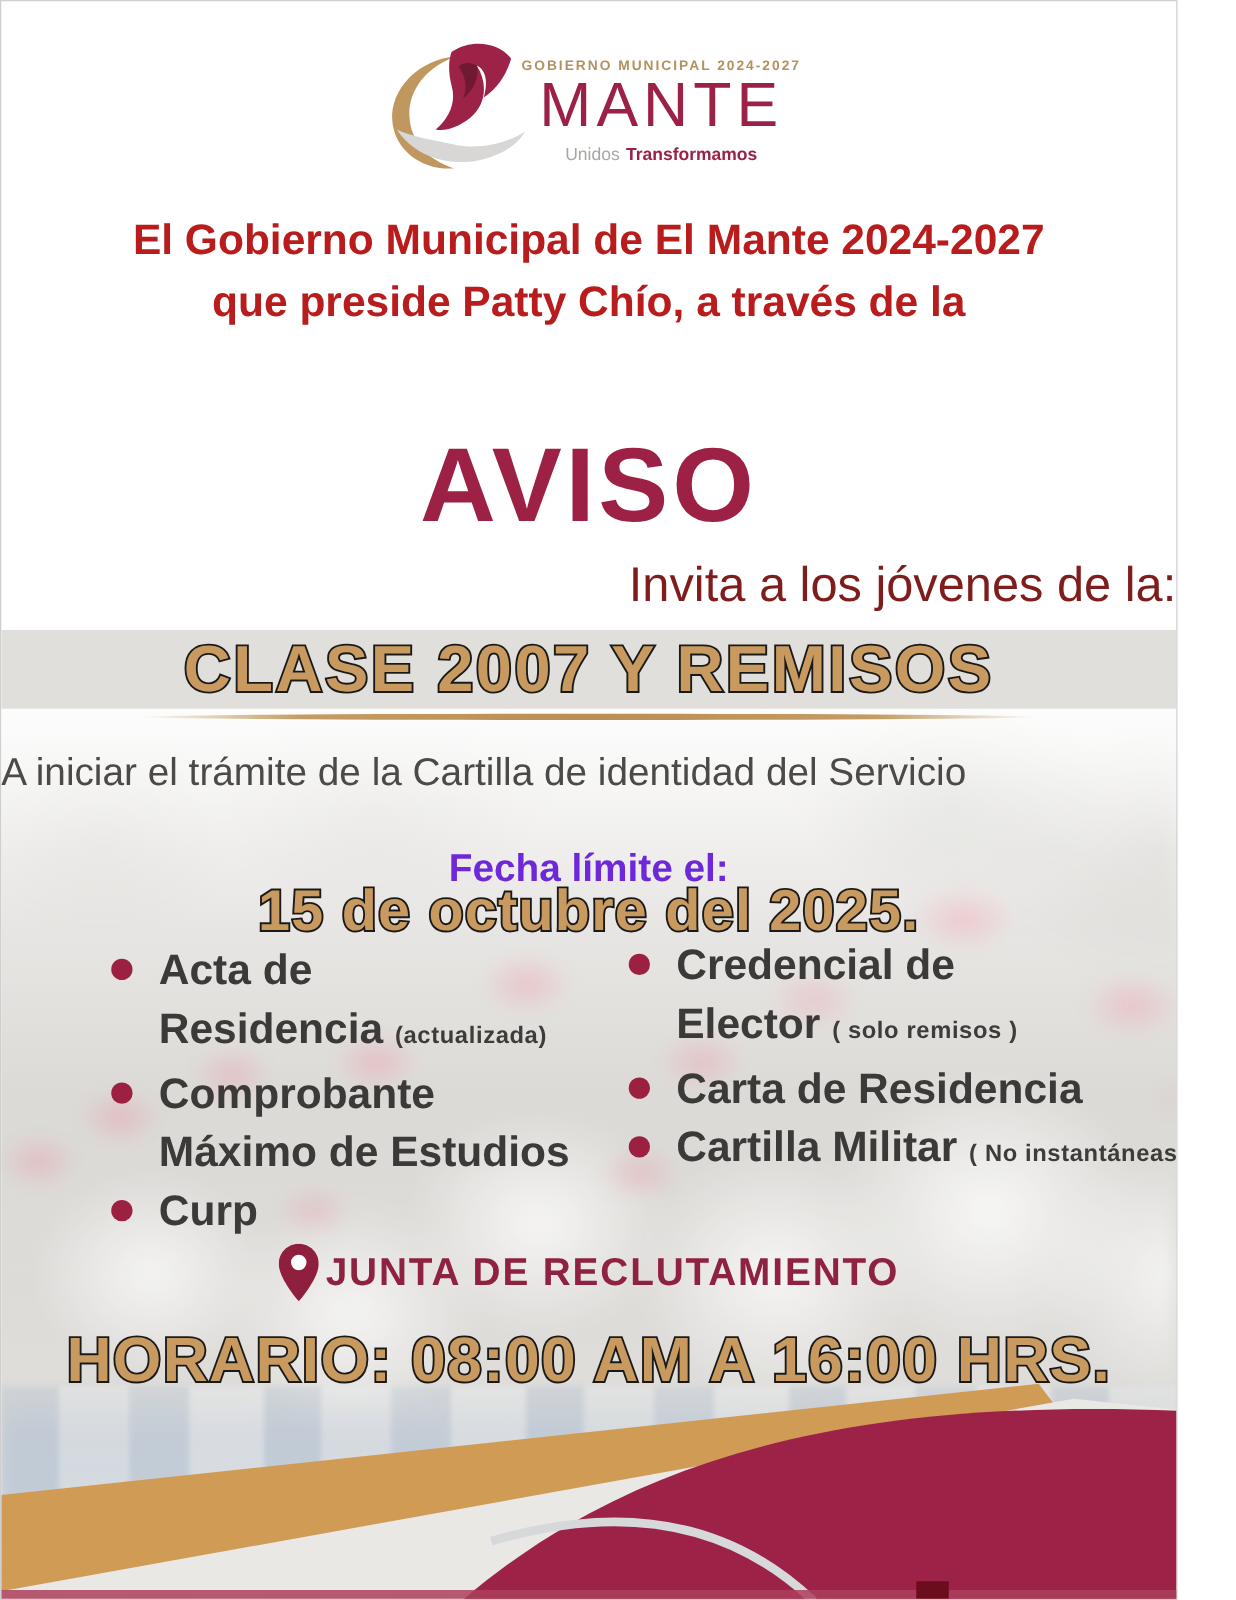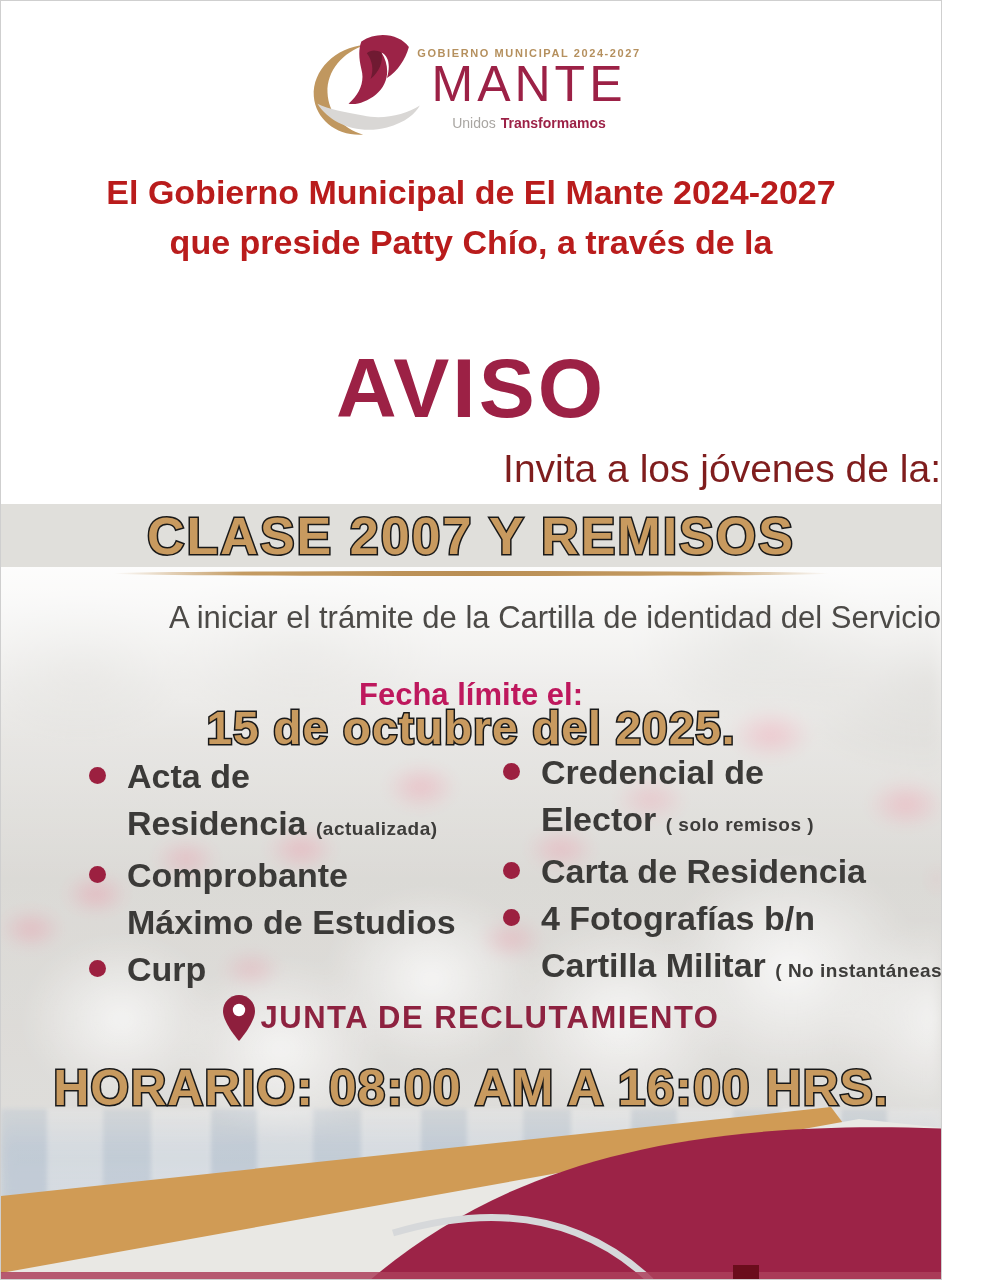--- a/index.html
+++ b/index.html
@@ -78,22 +78,22 @@
     color:#c89a5f;
     -webkit-text-fill-color:#c89a5f;
     -webkit-text-stroke:3px #191919;
     paint-order:stroke fill;
     font-weight:900;
   }
   .clase-text{font-size:52px;letter-spacing:2px;}
   .divider{position:absolute;top:570px;left:50%;transform:translateX(-50%);width:716px;height:5px;border-radius:50%;
     background:linear-gradient(90deg, rgba(196,155,98,0) 0%, #c49b62 18%, #b98f55 50%, #c49b62 82%, rgba(196,155,98,0) 100%);}
   
-  .body-text{position:absolute;top:594px;left:0;width:100%;text-align:right;color:#4c4a47;font-weight:400;font-size:31px;line-height:46px;}
-  .fecha{position:absolute;top:676px;left:0;width:100%;text-align:center;color:#be185d;font-weight:600;font-size:31px;}
+  .body-text{position:absolute;top:594px;left:0;width:100%;text-align:left;color:#4c4a47;font-weight:400;font-size:31px;line-height:46px;}
+  .fecha{position:absolute;top:676px;left:0;width:100%;text-align:center;color:#6d28d9;font-weight:600;font-size:31px;}
   .date-line{position:absolute;top:700px;left:0;width:100%;text-align:center;font-size:46px;letter-spacing:1px;}
   
   .req-col{position:absolute;color:#3b3a38;font-weight:800;font-size:34px;line-height:47px;}
   .req-left{top:752px;left:88px;width:400px;}
   .req-right{top:748px;left:502px;width:470px;}
   .req-item{position:relative;padding-left:38px;}
   .bullet{position:absolute;left:0;top:14px;width:17px;height:17px;border-radius:50%;background:#9c2040;}
   .note{font-size:19px;font-weight:700;color:#3d3c3a;letter-spacing:.5px;}
   
   .junta{position:absolute;top:994px;left:0;width:100%;display:flex;justify-content:center;align-items:center;gap:6px;}
@@ -174,21 +174,20 @@
       <span class="bullet"></span>
       <div>Credencial de</div>
       <div><span>Elector</span> <span class="note">( solo remisos )</span></div>
     </div>
     <div class="req-item">
       <span class="bullet"></span>
       <div>Carta de Residencia</div>
     </div>
     <div class="req-item">
       <span class="bullet"></span>
-      <div>4 Fotografías b/n</div>
       <div><span>Cartilla  Militar</span> <span class="note">( No instantáneas)</span></div>
     </div>
   </div>
 
   <div class="junta">
     <svg class="pin" viewBox="0 0 32 46" xmlns="http://www.w3.org/2000/svg">
       <path d="M16,0 C7.2,0 0,7.2 0,16 C0,28 16,46 16,46 C16,46 32,28 32,16 C32,7.2 24.8,0 16,0 Z" fill="#8e1f3d"></path>
       <circle cx="16" cy="15" r="6.2" fill="#ffffff"></circle>
     </svg>
     <span class="junta-label">JUNTA DE RECLUTAMIENTO</span>

